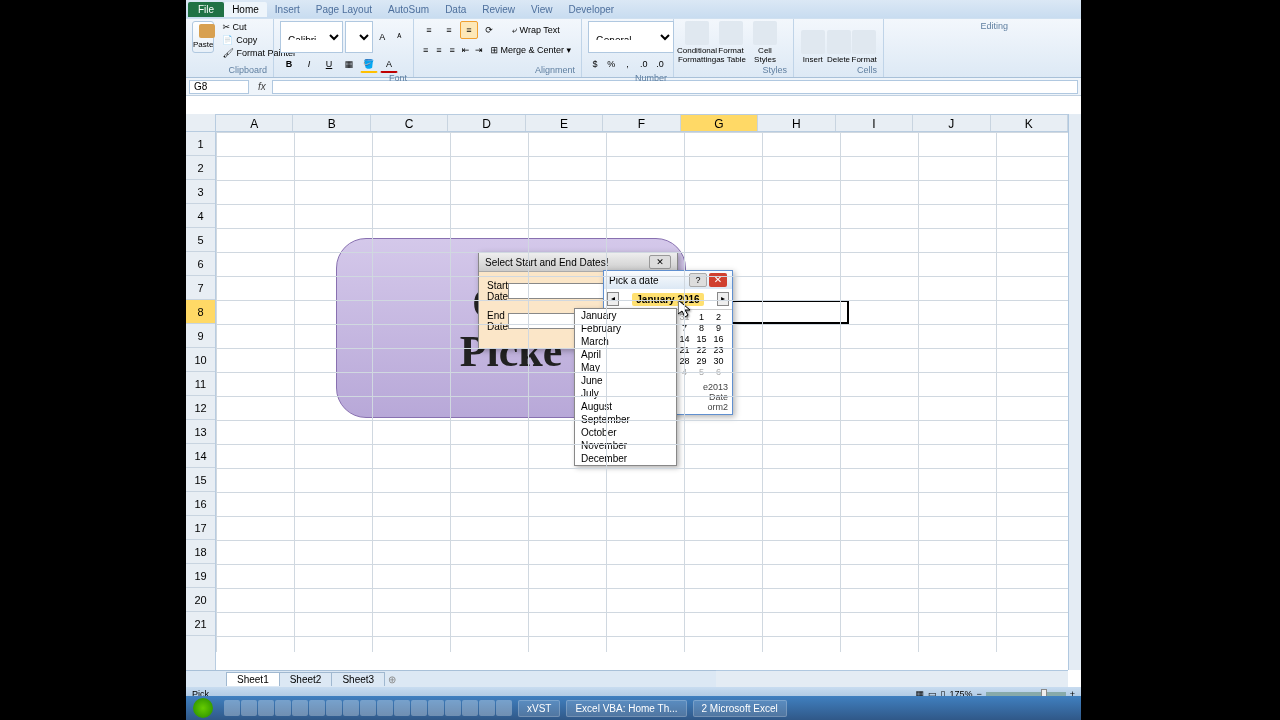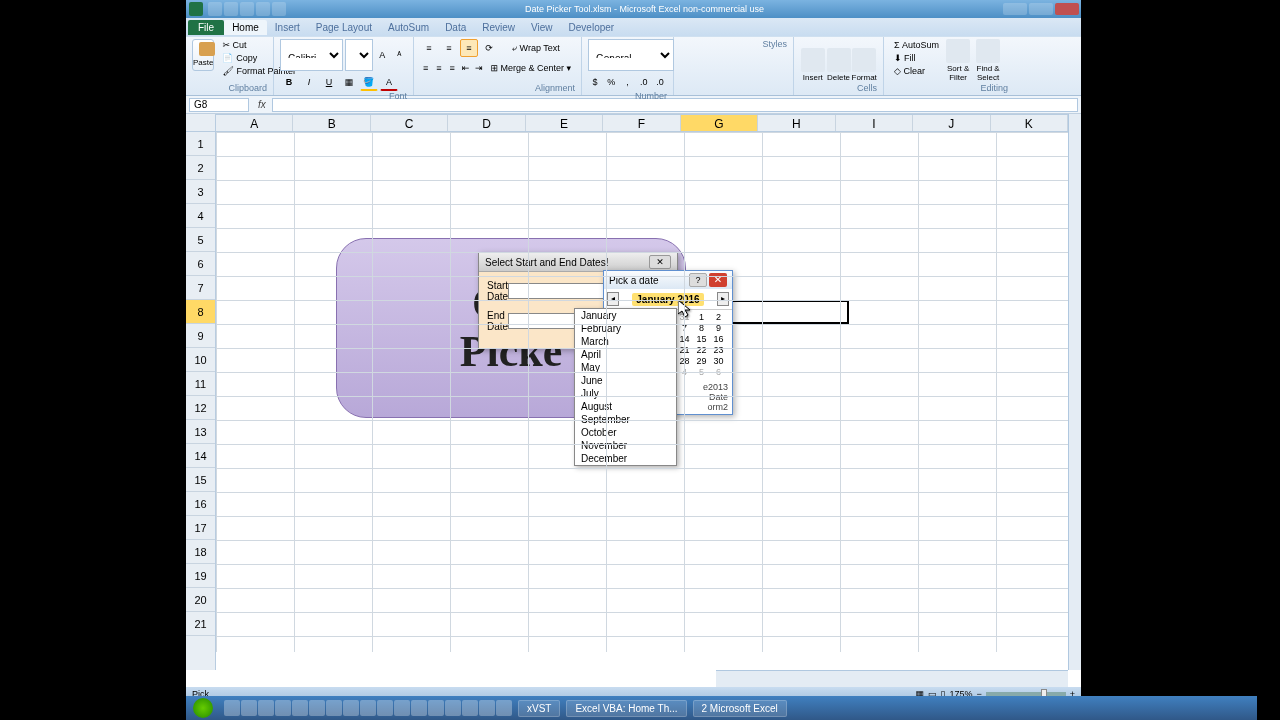--- a/index.html
+++ b/index.html
@@ -108,36 +108,20 @@
 .start-orb { width: 20px; height: 20px; border-radius: 50%; background: radial-gradient(#6c0, #280); }
 .task-icons { display: flex; gap: 1px; margin-left: 4px; }
 .task-icon { width: 16px; height: 16px; background: rgba(255,255,255,0.3); border-radius: 2px; }
 .task-item { background: rgba(255,255,255,0.15); color: #fff; font-size: 10px; padding: 2px 8px; margin-left: 6px; border-radius: 2px; border: 1px solid rgba(255,255,255,0.2); }
 </style>
 </head>
 <body>
 
 <div class="screen">
 
-  <div class="titlebar">
-    <span class="excel-icon"></span>
-    <div class="qat">
-      <span></span>
-      <span></span>
-      <span></span>
-      <span></span>
-      <span></span>
-    </div>
-    <div class="title-text">Date Picker Tool.xlsm - Microsoft Excel non-commercial use</div>
-    <div class="winbtns">
-      <span></span>
-      <span></span>
-      <span style="background:#c05050"></span>
-    </div>
-  </div>
 
   <div class="tabs">
     <div class="file-tab">File</div>
     <div class="tab active">Home</div>
     <div class="tab">Insert</div>
     <div class="tab">Page Layout</div>
     <div class="tab">AutoSum</div>
     <div class="tab">Data</div>
     <div class="tab">Review</div>
     <div class="tab">View</div>
@@ -209,55 +193,54 @@
           <span class="ribbon-icon-btn">$</span>
           <span class="ribbon-icon-btn">%</span>
           <span class="ribbon-icon-btn">,</span>
           <span class="ribbon-icon-btn">.0</span>
           <span class="ribbon-icon-btn">.0</span>
         </div>
       </div>
       <div class="rgroup-label">Number</div>
     </div>
     <div class="rgroup" style="width:120px">
+      <div style="display:flex">
+        <div class="big-btn">
+            <div class="bicon"></div>
+            <span>Conditional Formatting</span>
+          </div>
+        <div class="big-btn">
+            <div class="bicon"></div>
+            <span>Format as Table</span>
+          </div>
+        <div class="big-btn">
+            <div class="bicon"></div>
+            <span>Cell Styles</span>
+          </div>
+      </div>
       <div class="rgroup-label">Styles</div>
     </div>
     <div class="rgroup" style="width:90px">
       <div style="display:flex">
         <div class="big-btn" style="width:28px">
             <div class="bicon"></div>
             <span>Insert</span>
           </div>
         <div class="big-btn" style="width:28px">
             <div class="bicon"></div>
             <span>Delete</span>
           </div>
         <div class="big-btn" style="width:28px">
             <div class="bicon"></div>
             <span>Format</span>
           </div>
       </div>
       <div class="rgroup-label">Cells</div>
     </div>
     <div class="rgroup" style="width:130px;border-right:none">
-      <div style="display:flex">
-        <div style="display:flex;flex-direction:column;font-size:9px;gap:1px">
-          <span class="btn-small">Σ <span>AutoSum</span></span>
-          <span class="btn-small">⬇ <span>Fill</span></span>
-          <span class="btn-small">◇ <span>Clear</span></span>
-        </div>
-        <div class="big-btn" style="width:30px">
-            <div class="bicon"></div>
-            <span>Sort &amp; Filter</span>
-          </div>
-        <div class="big-btn" style="width:30px">
-            <div class="bicon"></div>
-            <span>Find &amp; Select</span>
-          </div>
-      </div>
       <div class="rgroup-label">Editing</div>
     </div>
   </div>
 
   <div class="fbar">
     <div class="name-box">G8</div>
     <span class="fx-label">fx</span>
     <div class="formula-box"></div>
   </div>
 
@@ -447,39 +430,45 @@
         <div class="cell-border" style="left: 0px; top: 408px; height: 1px; width: 880px;"></div>
         <div class="cell-border" style="left: 0px; top: 432px; height: 1px; width: 880px;"></div>
         <div class="cell-border" style="left: 0px; top: 456px; height: 1px; width: 880px;"></div>
         <div class="cell-border" style="left: 0px; top: 480px; height: 1px; width: 880px;"></div>
         <div class="cell-border" style="left: 0px; top: 504px; height: 1px; width: 880px;"></div>
       </div>
   </div>
 
   <div class="vscroll"></div>
 
+  <div class="sheet-tabs">
+    <div class="sheet-tab">Sheet1</div>
+    <div class="sheet-tab inactive">Sheet2</div>
+    <div class="sheet-tab inactive">Sheet3</div>
+    <span style="margin-left:4px;color:#888">⊕</span>
+  </div>
   <div class="hscroll"></div>
 
   <div class="status-bar">
     <span>Pick</span>
     <div class="status-right">
       <span>▦</span>
       <span>▭</span>
       <span>▯</span>
       <span>175%</span>
       <span>−</span>
       <div class="zoom-slider">
           <div class="zoom-thumb"></div>
         </div>
       <span>+</span>
     </div>
   </div>
 </div>
 
-<div class="taskbar" style="left:186px;width:1071px">
+<div class="taskbar" style="left:186px;width:895px">
   <div class="start-btn">
       <div class="start-orb"></div>
     </div>
   <div class="task-icons">
     <span class="task-icon"></span>
     <span class="task-icon"></span>
     <span class="task-icon"></span>
     <span class="task-icon"></span>
     <span class="task-icon"></span>
     <span class="task-icon"></span>

